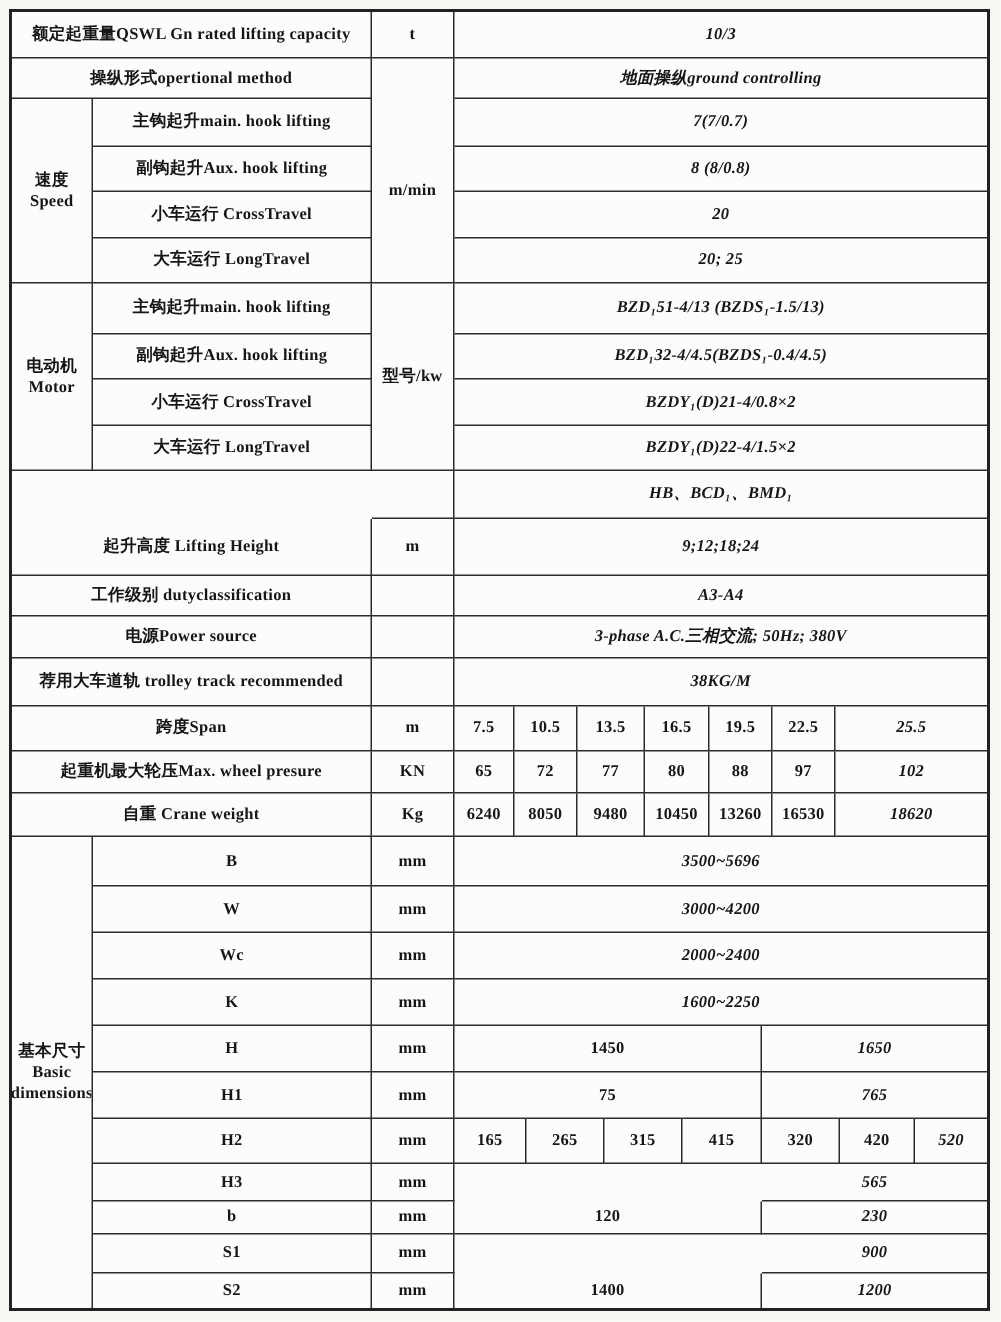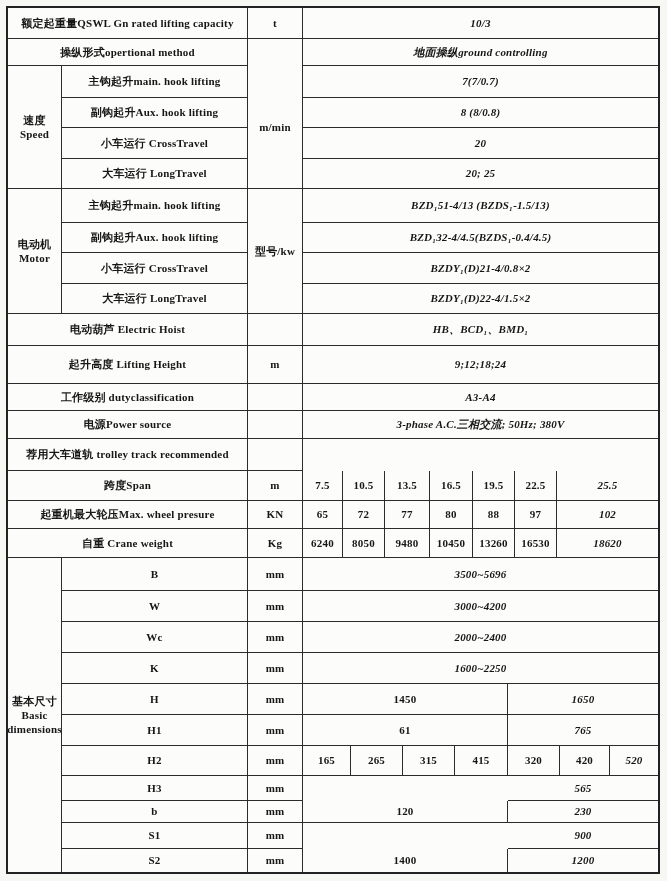--- a/index.html
+++ b/index.html
@@ -70,34 +70,34 @@
     <div class="c" style="grid-area:7/2/8/3">主钩起升main. hook lifting</div>
     <div class="c" style="grid-area:8/2/9/3">副钩起升Aux. hook lifting</div>
     <div class="c" style="grid-area:9/2/10/3">小车运行 CrossTravel</div>
     <div class="c" style="grid-area:10/2/11/3">大车运行 LongTravel</div>
     <div class="c" style="grid-area:7/3/11/4">型号/kw</div>
     <div class="c nr val" style="grid-area:7/4/8/5">BZD₁51-4/13 (BZDS₁-1.5/13)</div>
     <div class="c nr val" style="grid-area:8/4/9/5">BZD₁32-4/4.5(BZDS₁-0.4/4.5)</div>
     <div class="c nr val" style="grid-area:9/4/10/5">BZDY₁(D)21-4/0.8×2</div>
     <div class="c nr val" style="grid-area:10/4/11/5">BZDY₁(D)22-4/1.5×2</div>
 
-    <div class="c" style="grid-area:11/1/12/3">电动葫芦 Electric Hoist</div>
     <div class="c" style="grid-area:11/3/12/4"></div>
     <div class="c" style="grid-area:12/1/13/3">起升高度 Lifting Height</div>
     <div class="c nr val" style="grid-area:11/4/12/5">HB、BCD₁、BMD₁</div>
     <div class="c" style="grid-area:12/3/13/4">m</div>
     <div class="c nr val" style="grid-area:12/4/13/5">9;12;18;24</div>
     <div class="c" style="grid-area:13/1/14/3">工作级别 dutyclassification</div>
     <div class="c" style="grid-area:13/3/14/4"></div>
     <div class="c nr val" style="grid-area:13/4/14/5">A3-A4</div>
     <div class="c" style="grid-area:14/1/15/3">电源Power source</div>
     <div class="c" style="grid-area:14/3/15/4"></div>
     <div class="c nr val" style="grid-area:14/4/15/5">3-phase A.C.三相交流; 50Hz; 380V</div>
     <div class="c" style="grid-area:15/1/16/3">荐用大车道轨 trolley track recommended</div>
     <div class="c" style="grid-area:15/3/16/4"></div>
+    <div class="c nr val" style="grid-area:15/4/16/5">38KG/M</div>
   </div>
 
   <div class="grid" id="grid-b">
     <div class="c" style="grid-area:1/1/2/2">跨度Span</div>
     <div class="c" style="grid-area:1/2/2/3">m</div>
     <div class="c val" style="grid-area:1/3/2/4">7.5</div>
     <div class="c val" style="grid-area:1/4/2/5">10.5</div>
     <div class="c val" style="grid-area:1/5/2/6">13.5</div>
     <div class="c val" style="grid-area:1/6/2/7">16.5</div>
     <div class="c val" style="grid-area:1/7/2/8">19.5</div>
@@ -146,21 +146,21 @@
     <div class="c" style="grid-area:4/3/5/4">mm</div>
     <div class="c nr val" style="grid-area:4/4/5/11">1600~2250</div>
 
     <div class="c" style="grid-area:5/2/6/3">H</div>
     <div class="c" style="grid-area:5/3/6/4">mm</div>
     <div class="c val" style="grid-area:5/4/6/8">1450</div>
     <div class="c nr val" style="grid-area:5/8/6/11">1650</div>
 
     <div class="c" style="grid-area:6/2/7/3">H1</div>
     <div class="c" style="grid-area:6/3/7/4">mm</div>
-    <div class="c val" style="grid-area:6/4/7/8">61</div>
+    <div class="c val" style="grid-area:6/4/7/8">75</div>
     <div class="c nr val" style="grid-area:6/8/7/11">765</div>
 
     <div class="c" style="grid-area:7/2/8/3">H2</div>
     <div class="c" style="grid-area:7/3/8/4">mm</div>
     <div class="c val" style="grid-area:7/4/8/5">165</div>
     <div class="c val" style="grid-area:7/5/8/6">265</div>
     <div class="c val" style="grid-area:7/6/8/7">315</div>
     <div class="c val" style="grid-area:7/7/8/8">415</div>
     <div class="c val" style="grid-area:7/8/8/9">320</div>
     <div class="c val" style="grid-area:7/9/8/10">420</div>

